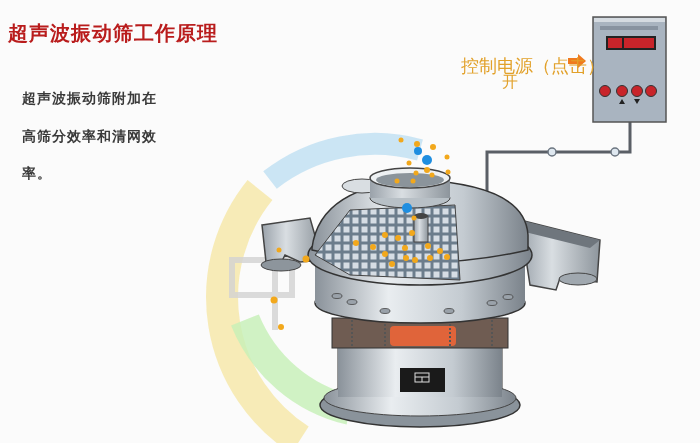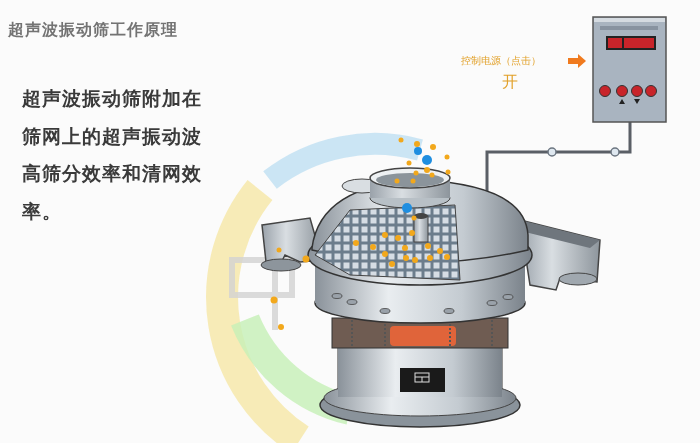--- a/index.html
+++ b/index.html
@@ -1,31 +1,30 @@
 <!DOCTYPE html>
 <html><head>
 <meta charset="utf-8">
 <style>
   html,body{margin:0;padding:0;}
   body{width:700px;height:443px;background:#fbfbfb;position:relative;overflow:hidden;font-family:"DejaVu Sans",sans-serif;}
-  .title{position:absolute;left:8px;top:20px;font-size:16px;font-weight:bold;color:#737373;letter-spacing:1px;}
-  .desc{position:absolute;left:22px;top:80px;width:200px;font-size:19px;font-weight:bold;color:#3a3a3a;line-height:37.5px;letter-spacing:1px;z-index:3;}
+  .title{position:absolute;left:8px;top:20px;font-size:20px;font-weight:bold;color:#b91c1c;letter-spacing:1px;}
+  .desc{position:absolute;left:22px;top:80px;width:200px;font-size:14px;font-weight:bold;color:#3a3a3a;line-height:37.5px;letter-spacing:1px;z-index:3;}
   .desc div{white-space:nowrap;}
   svg.art{position:absolute;left:0;top:0;}
-  .ctl-label{position:absolute;left:461px;top:54px;font-size:10px;color:#e2a12a;z-index:4;white-space:nowrap;}
+  .ctl-label{position:absolute;left:461px;top:54px;font-size:18px;color:#e2a12a;z-index:4;white-space:nowrap;}
   .ctl-open{position:absolute;left:502px;top:72px;font-size:16px;color:#e2a12a;z-index:4;}
 </style>
 </head>
 <body>
 
 <div class="title">超声波振动筛工作原理</div>
 
 <div class="desc">
   <div>超声波振动筛附加在</div>
-  <div>筛网上的超声振动波</div>
   <div>高筛分效率和清网效</div>
   <div>率。</div>
 </div>
 
 <div class="ctl-label">控制电源（点击）</div>
 <div class="ctl-open">开</div>
 
 <svg class="art" width="700" height="443" viewBox="0 0 700 443">
   <defs>
     <linearGradient id="metal" x1="0" x2="1">

